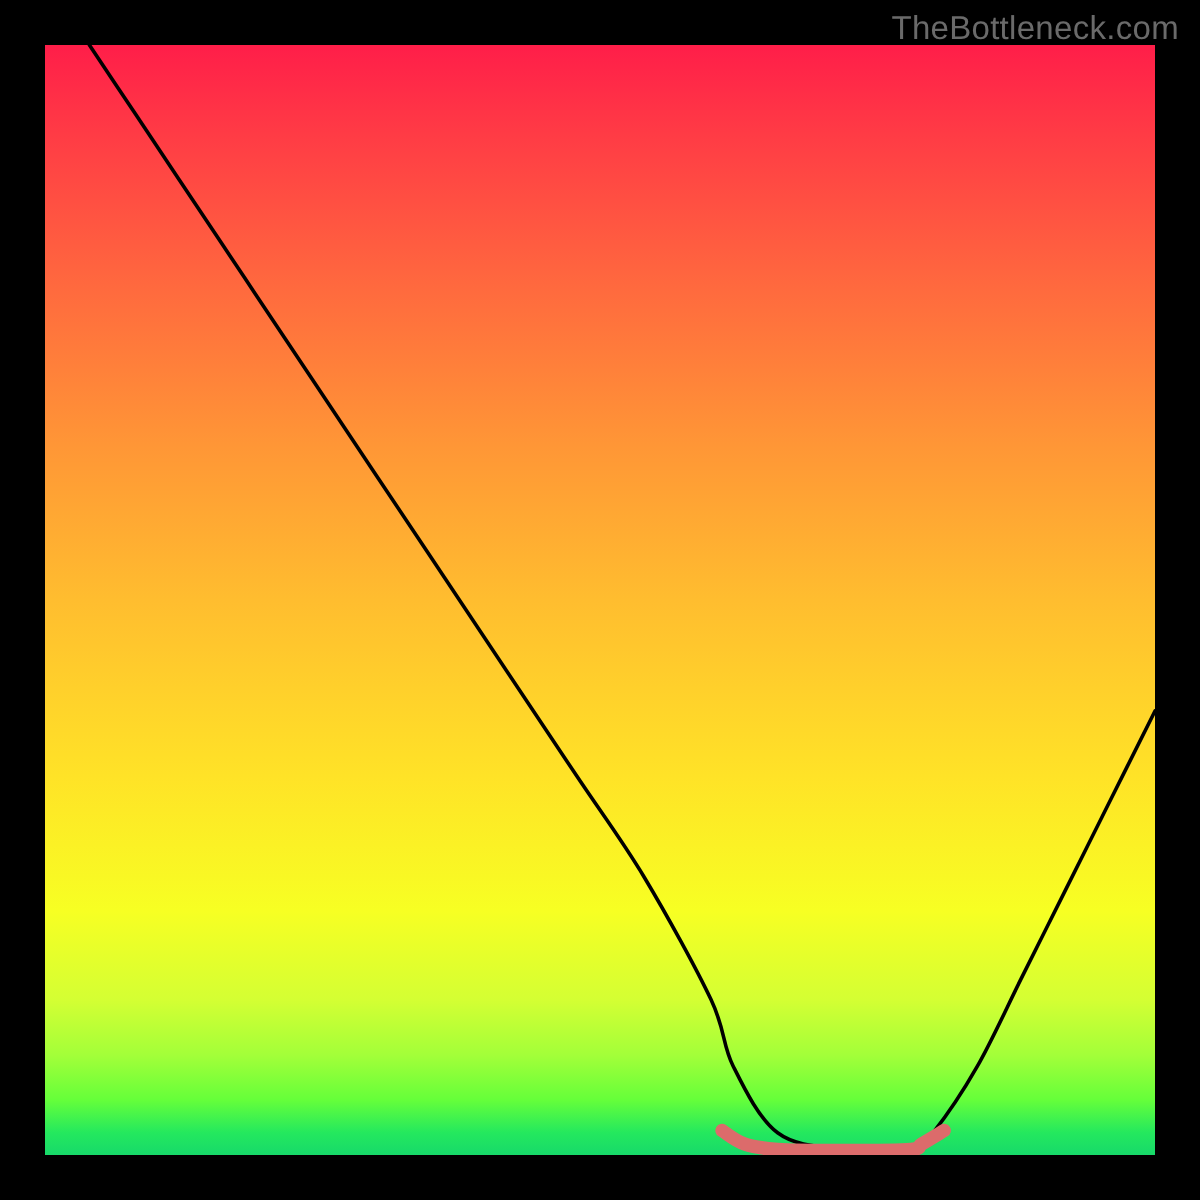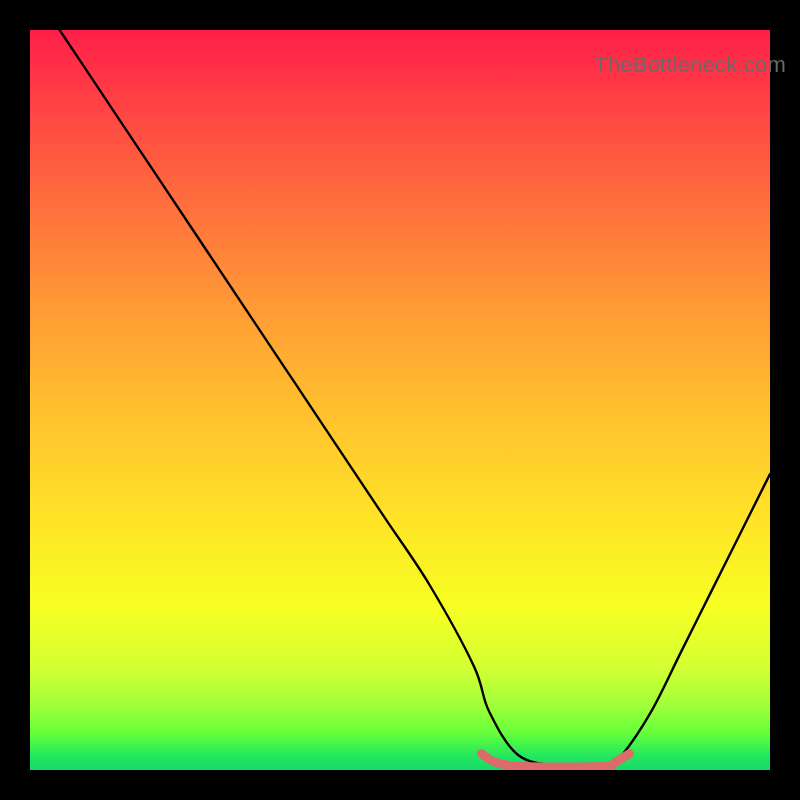--- a/index.html
+++ b/index.html
@@ -21,21 +21,20 @@
   }
   .watermark {
     position: absolute;
     top: 6px;
     right: 14px;
     color: #6a6a6a;
     font-size: 22px;
     font-weight: 400;
     letter-spacing: 0.2px;
     z-index: 10;
-    margin-top: 46px;
   }
   .plot {
     position: absolute;
     left: 30px;
     top: 30px;
     width: 740px;
     height: 740px;
     overflow: hidden;
   }
   

